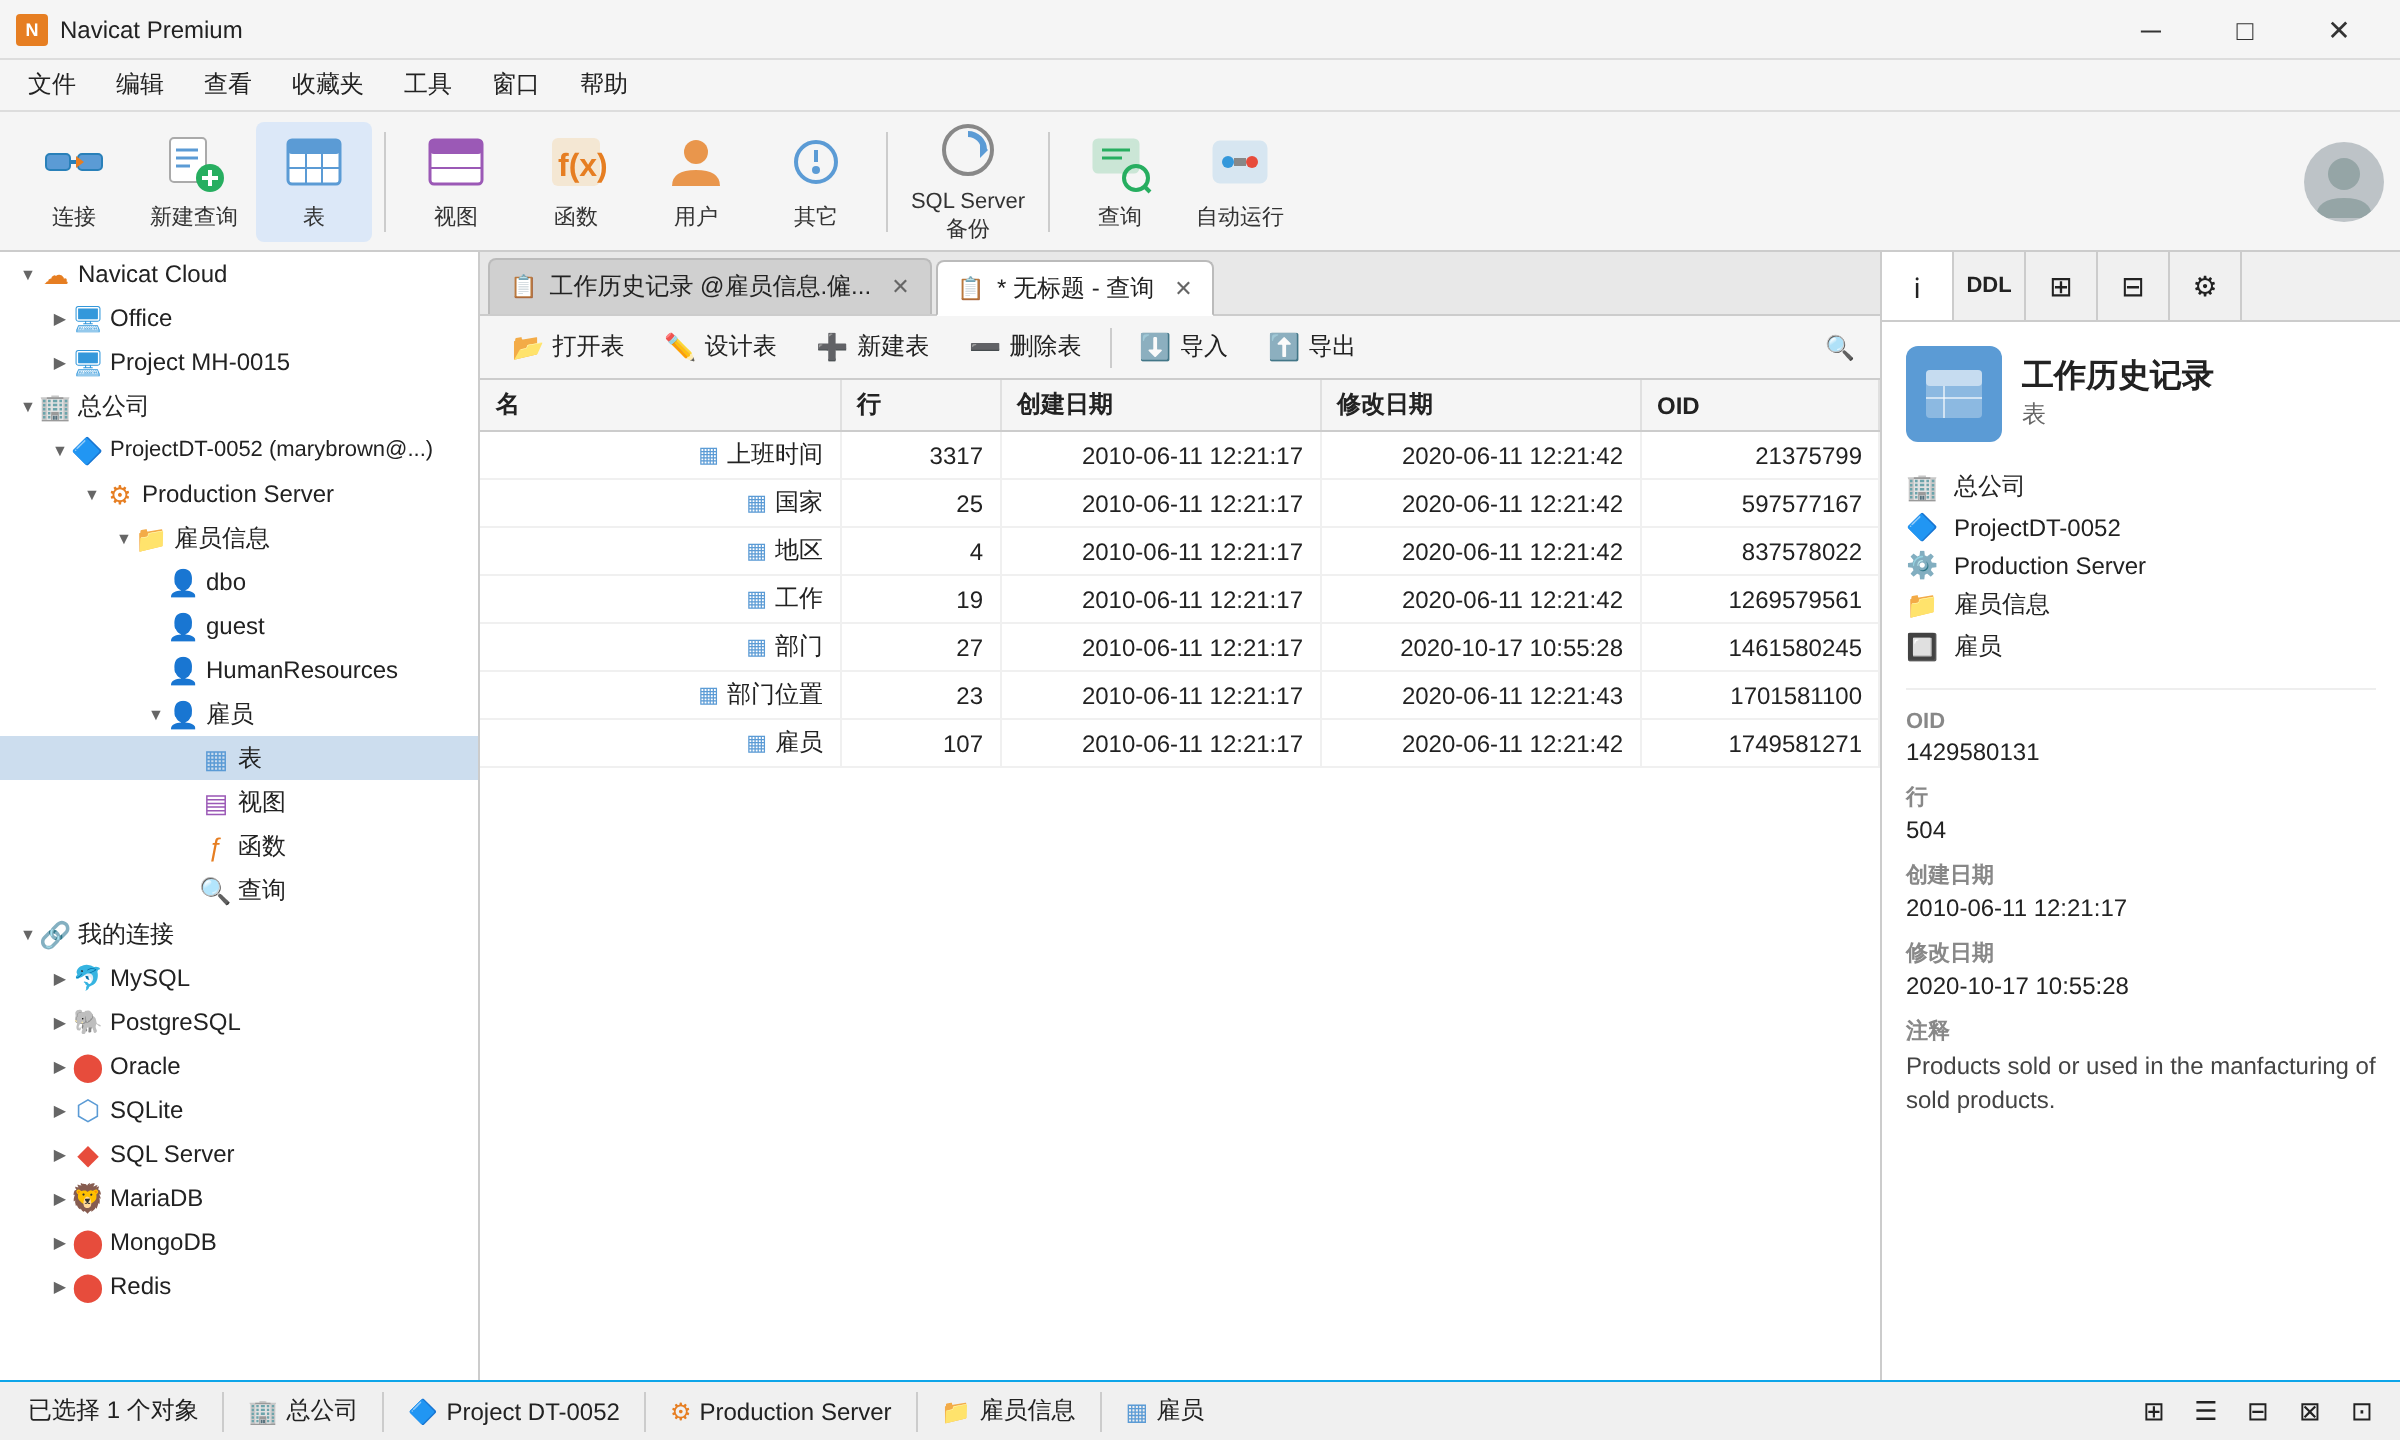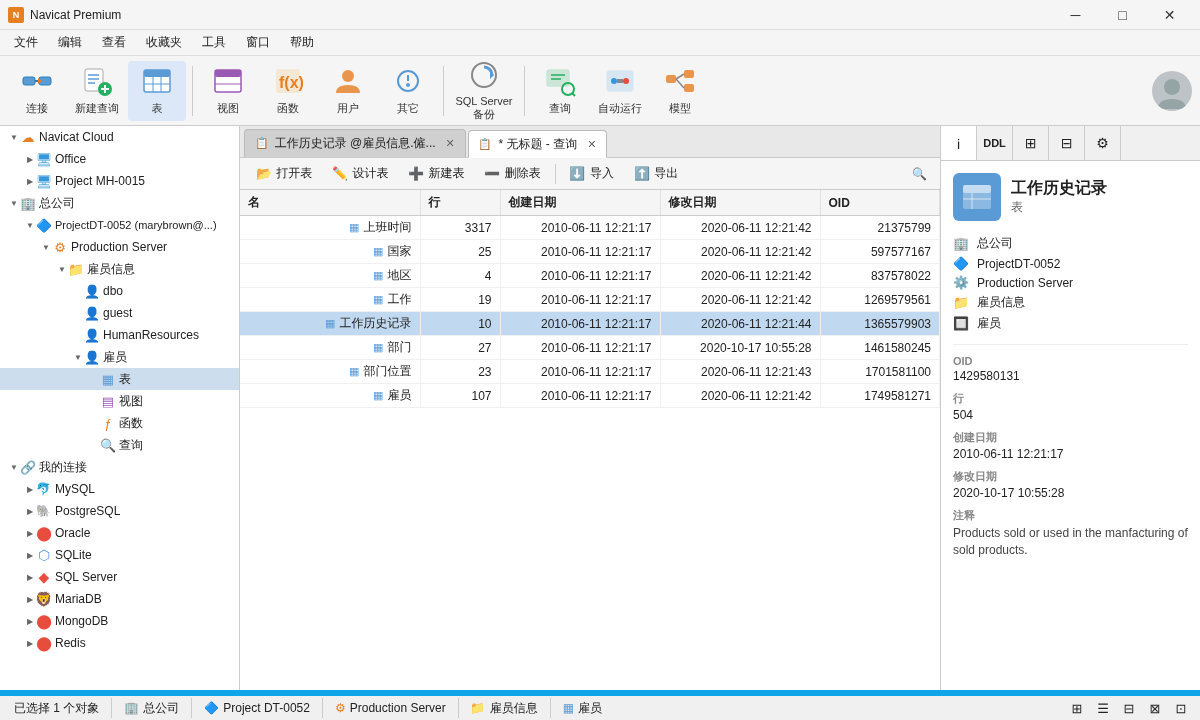--- a/index.html
+++ b/index.html
@@ -73,21 +73,21 @@
     .rp-title { font-size: 16px; font-weight: bold; }
     .rp-subtitle { font-size: 12px; color: #666; }
     .rp-breadcrumb { display: flex; flex-direction: column; gap: 4px; margin-bottom: 12px; }
     .rp-bc-item { display: flex; align-items: center; gap: 6px; font-size: 12px; }
     .rp-bc-icon { font-size: 13px; color: #666; width: 18px; }
     .rp-field-label { font-size: 11px; color: #888; margin-bottom: 2px; font-weight: 600; }
     .rp-field-value { font-size: 12px; color: #222; margin-bottom: 8px; }
     .rp-note { font-size: 12px; color: #444; line-height: 1.4; }
     
     
-    #statusbar { height: 30px; background: #f0f0f0; border-top: 6px solid #0ea5e9; display: flex; align-items: center; padding: 0 8px; gap: 6px; font-size: 12px; }
+    #statusbar { height: 30px; background: #f0f0f0; border-top: 1px solid #0ea5e9; display: flex; align-items: center; padding: 0 8px; gap: 6px; font-size: 12px; }
     .statusbar-item { display: flex; align-items: center; gap: 4px; padding: 0 6px; }
     .statusbar-sep { width: 1px; background: #ccc; height: 20px; }
     .statusbar-right { margin-left: auto; display: flex; align-items: center; gap: 4px; }
     .view-btn { width: 22px; height: 22px; display: flex; align-items: center; justify-content: center; font-size: 13px; cursor: pointer; border-radius: 2px; }
     
     
     ::-webkit-scrollbar { width: 8px; height: 8px; }
     ::-webkit-scrollbar-track { background: #f0f0f0; }
     ::-webkit-scrollbar-thumb { background: #ccc; border-radius: 4px; }
   </style>
@@ -237,32 +237,20 @@
       <svg width="32" height="32" viewBox="0 0 32 32">
         <rect x="3" y="6" width="26" height="20" rx="3" fill="#3498db" opacity="0.15" stroke="#3498db" stroke-width="1.5"></rect>
         <circle cx="10" cy="16" r="3" fill="#3498db"></circle>
         <circle cx="22" cy="16" r="3" fill="#e74c3c"></circle>
         <rect x="13" y="14" width="6" height="4" fill="#888"></rect>
       </svg>
     </div>
     <span class="tool-label">自动运行</span>
   </div>
 
-  <div class="tool-btn">
-    <div class="tool-icon">
-      <svg width="32" height="32" viewBox="0 0 32 32">
-        <rect x="2" y="10" width="10" height="8" rx="2" fill="#e67e22" opacity="0.8"></rect>
-        <rect x="20" y="5" width="10" height="8" rx="2" fill="#e67e22" opacity="0.8"></rect>
-        <rect x="20" y="19" width="10" height="8" rx="2" fill="#e67e22" opacity="0.8"></rect>
-        <line x1="12" y1="14" x2="20" y2="9" stroke="#888" stroke-width="1.5"></line>
-        <line x1="12" y1="14" x2="20" y2="23" stroke="#888" stroke-width="1.5"></line>
-      </svg>
-    </div>
-    <span class="tool-label">模型</span>
-  </div>
 
 
   <div style="margin-left: auto; width: 40px; height: 40px; border-radius: 50%; background: #bdc3c7; overflow: hidden; display: flex; align-items: center; justify-content: center; cursor: pointer;">
     <svg width="36" height="36" viewBox="0 0 36 36">
       <circle cx="18" cy="14" r="8" fill="#95a5a6"></circle>
       <path d="M4 36 Q4 26 18 26 Q32 26 32 36" fill="#95a5a6"></path>
     </svg>
   </div>
 </div>
 
@@ -519,27 +507,20 @@
               <td>2020-06-11 12:21:42</td>
               <td>837578022</td>
             </tr>
             <tr>
               <td><span class="row-icon">▦</span>工作</td>
               <td style="text-align: right;">19</td>
               <td>2010-06-11 12:21:17</td>
               <td>2020-06-11 12:21:42</td>
               <td>1269579561</td>
             </tr>
-            <tr class="tr-selected">
-              <td><span class="row-icon">▦</span>工作历史记录</td>
-              <td style="text-align: right;">10</td>
-              <td>2010-06-11 12:21:17</td>
-              <td>2020-06-11 12:21:44</td>
-              <td>1365579903</td>
-            </tr>
             <tr>
               <td><span class="row-icon">▦</span>部门</td>
               <td style="text-align: right;">27</td>
               <td>2010-06-11 12:21:17</td>
               <td>2020-10-17 10:55:28</td>
               <td>1461580245</td>
             </tr>
             <tr>
               <td><span class="row-icon">▦</span>部门位置</td>
               <td style="text-align: right;">23</td>

